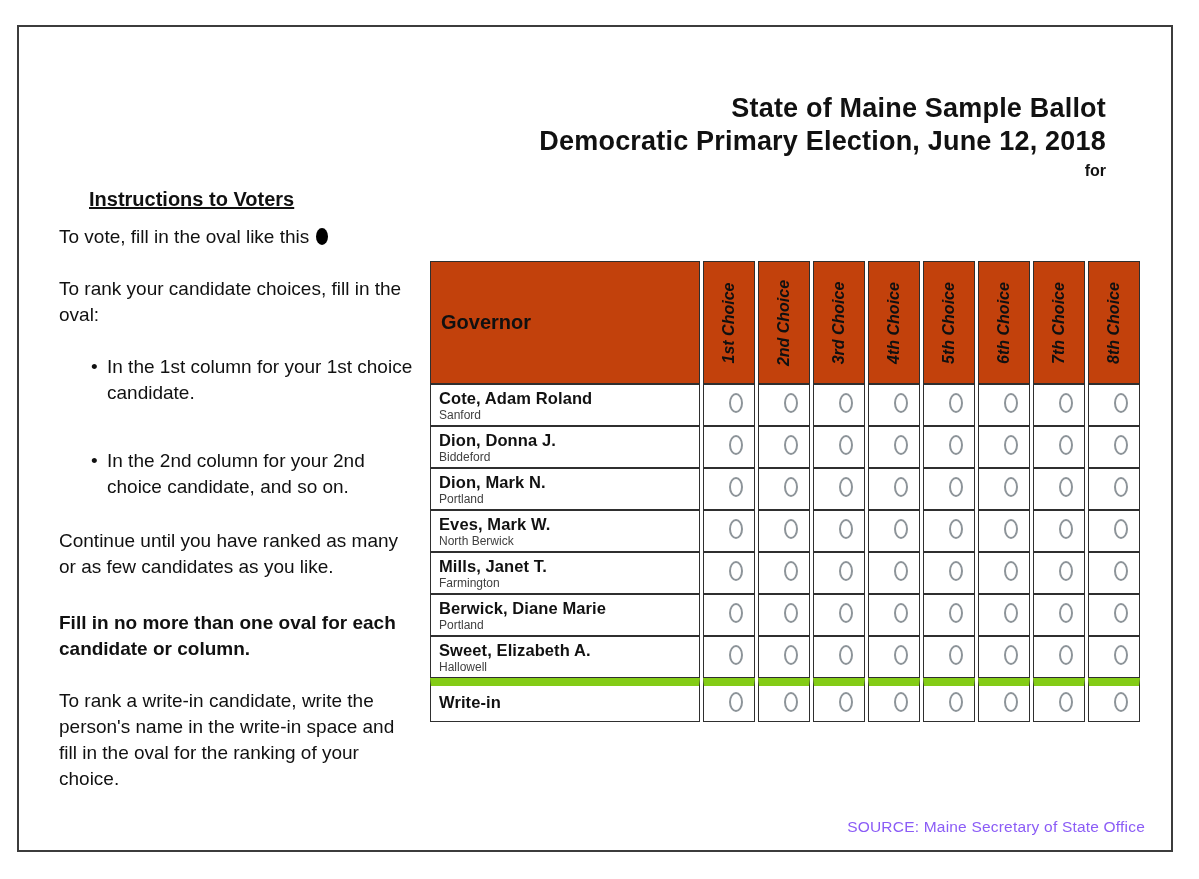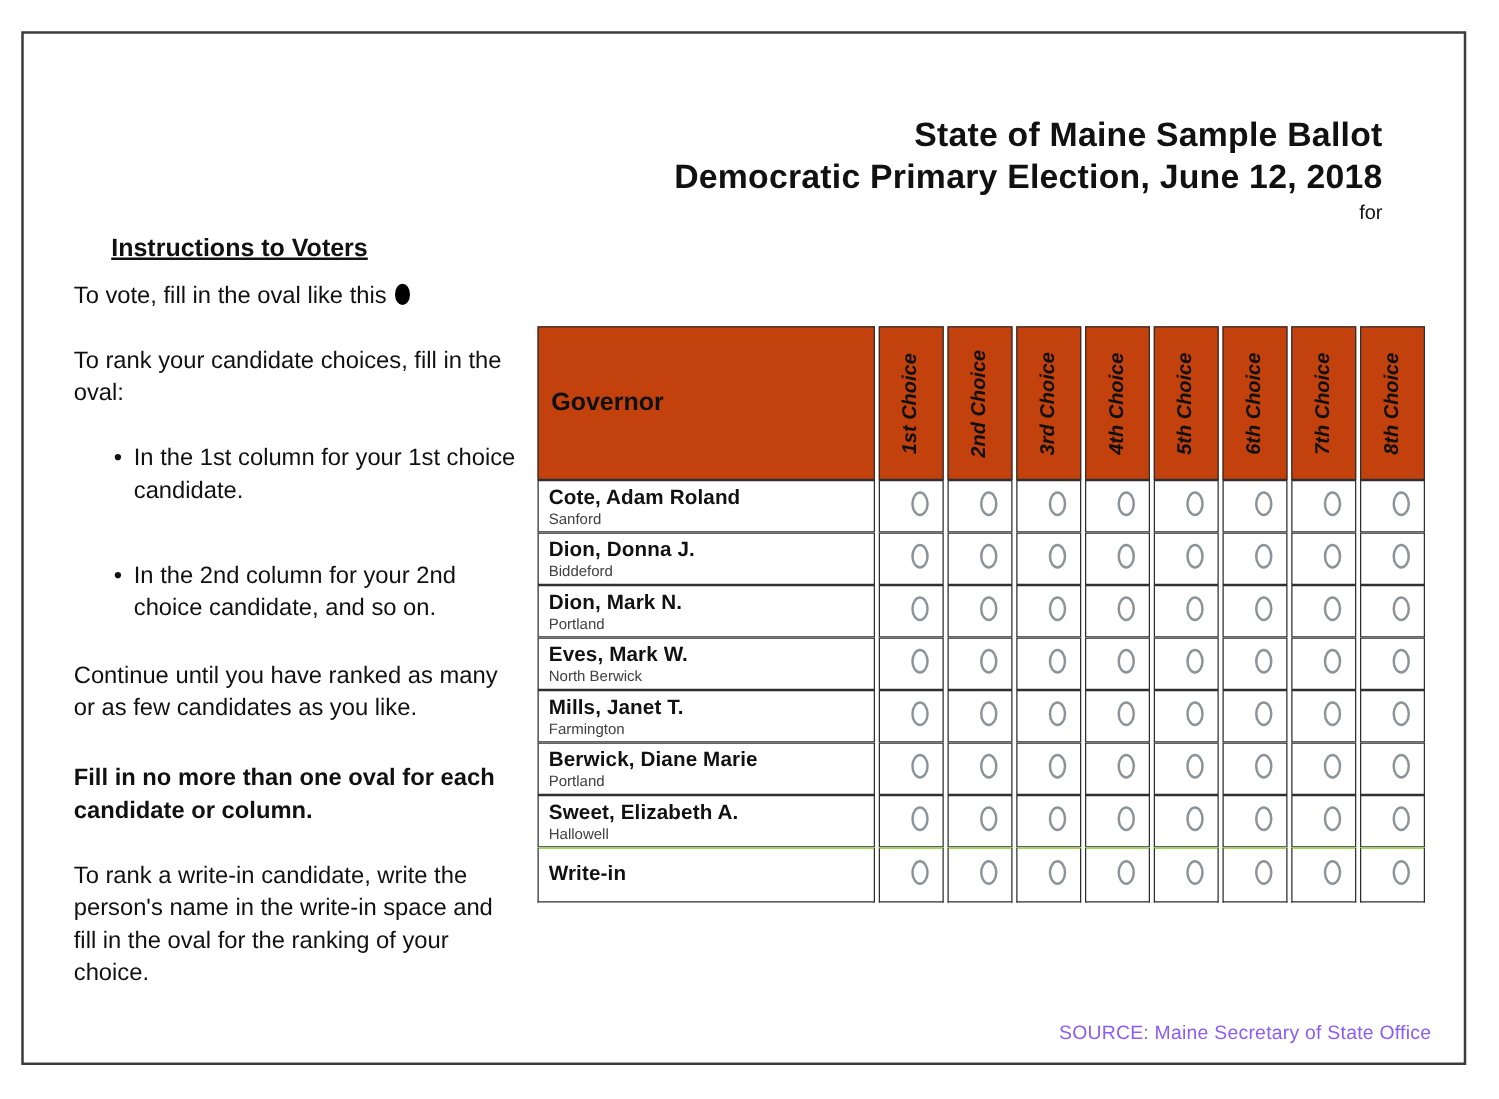--- a/index.html
+++ b/index.html
@@ -8,21 +8,21 @@
     font-family:"Liberation Sans",sans-serif;color:#111;
     -webkit-font-smoothing:antialiased;
   }
   .frame{
     position:absolute;left:17px;top:25px;width:1152px;height:823px;
     border:2px solid #3c3c3c;background:#fff;
   }
   
   .title-block{position:absolute;left:0;top:60px;width:1106px;text-align:right;margin-top:32px;}
   .title-line{font-size:27px;font-weight:bold;line-height:33px;letter-spacing:0.2px;}
-  .title-for{font-size:16px;font-weight:normal;line-height:22px;margin-top:2px;}
+  .title-for{font-size:16px;font-weight:bold;line-height:22px;margin-top:2px;}
   
   .instructions{position:absolute;left:59px;top:186px;width:356px;font-size:19px;line-height:26px;}
   .instr-heading{
     font-size:20px;font-weight:bold;text-decoration:underline;
     margin:0 0 12px 30px;display:inline-block;
   }
   .instructions p{margin:0 0 26px 0;}
   .instructions p.bold{font-weight:bold;}
   .bullet{display:flex;margin:0 0 42px 32px;}
   .bullet.second{margin-bottom:28px;}
@@ -50,21 +50,21 @@
     font-size:20px;font-weight:bold;color:#101010;
   }
   th.choice{position:relative;}
   .rot{
     position:absolute;left:50%;top:50%;
     transform:translate(-50%,-50%) rotate(-90deg);
     white-space:nowrap;font-style:italic;font-weight:bold;font-size:16px;color:#101010;
   }
   tr.crow{height:42px;}
   tr.wrow{height:44px;}
-  tr.wrow td{border-top:1px solid #84cc16;}
+  tr.wrow td{border-top:8px solid #84cc16;}
   td.cand{padding:4px 8px 2px 8px;vertical-align:top;}
   tr.wrow td.cand{vertical-align:middle;padding-top:0;}
   .cname{font-size:16.5px;font-weight:bold;line-height:19px;letter-spacing:0.1px;}
   .ccity{font-size:12px;line-height:14px;color:#404040;}
   td.oc{text-align:center;vertical-align:middle;}
   .oval{
     display:inline-block;width:14px;height:20px;
     border:2px solid #8d9499;border-radius:50%;margin-left:14px;
     background:#fff;box-sizing:border-box;
   }

